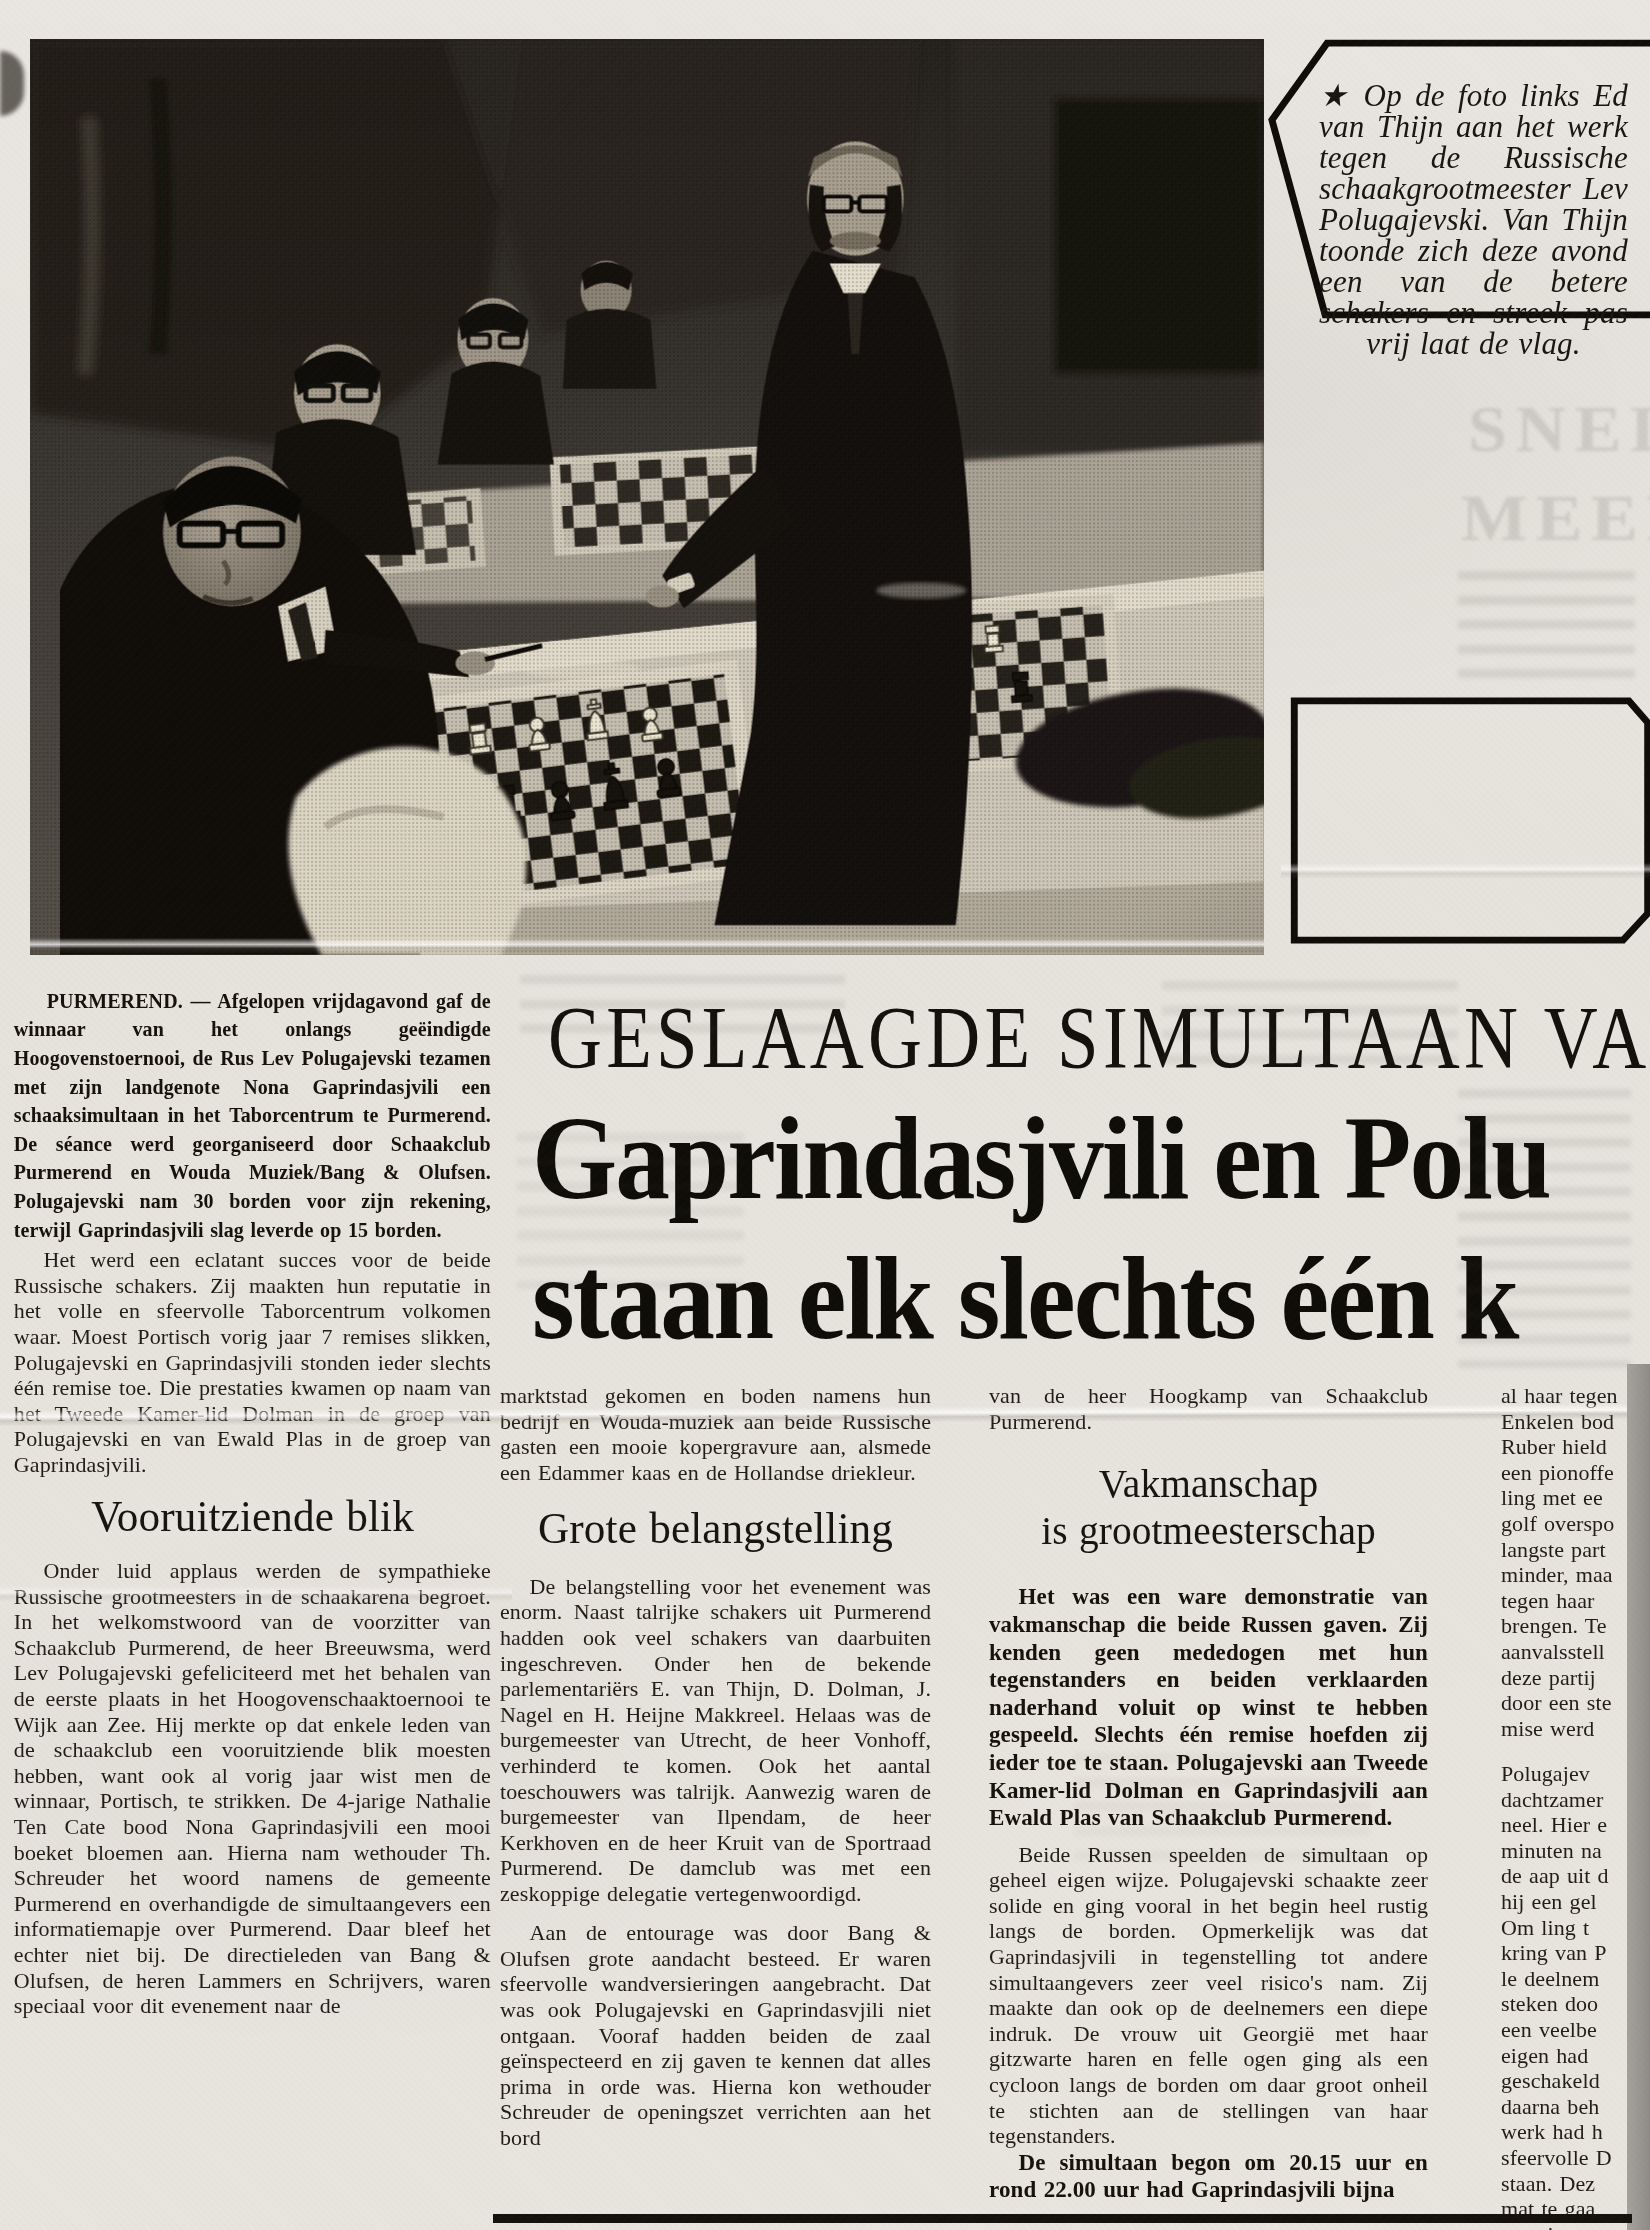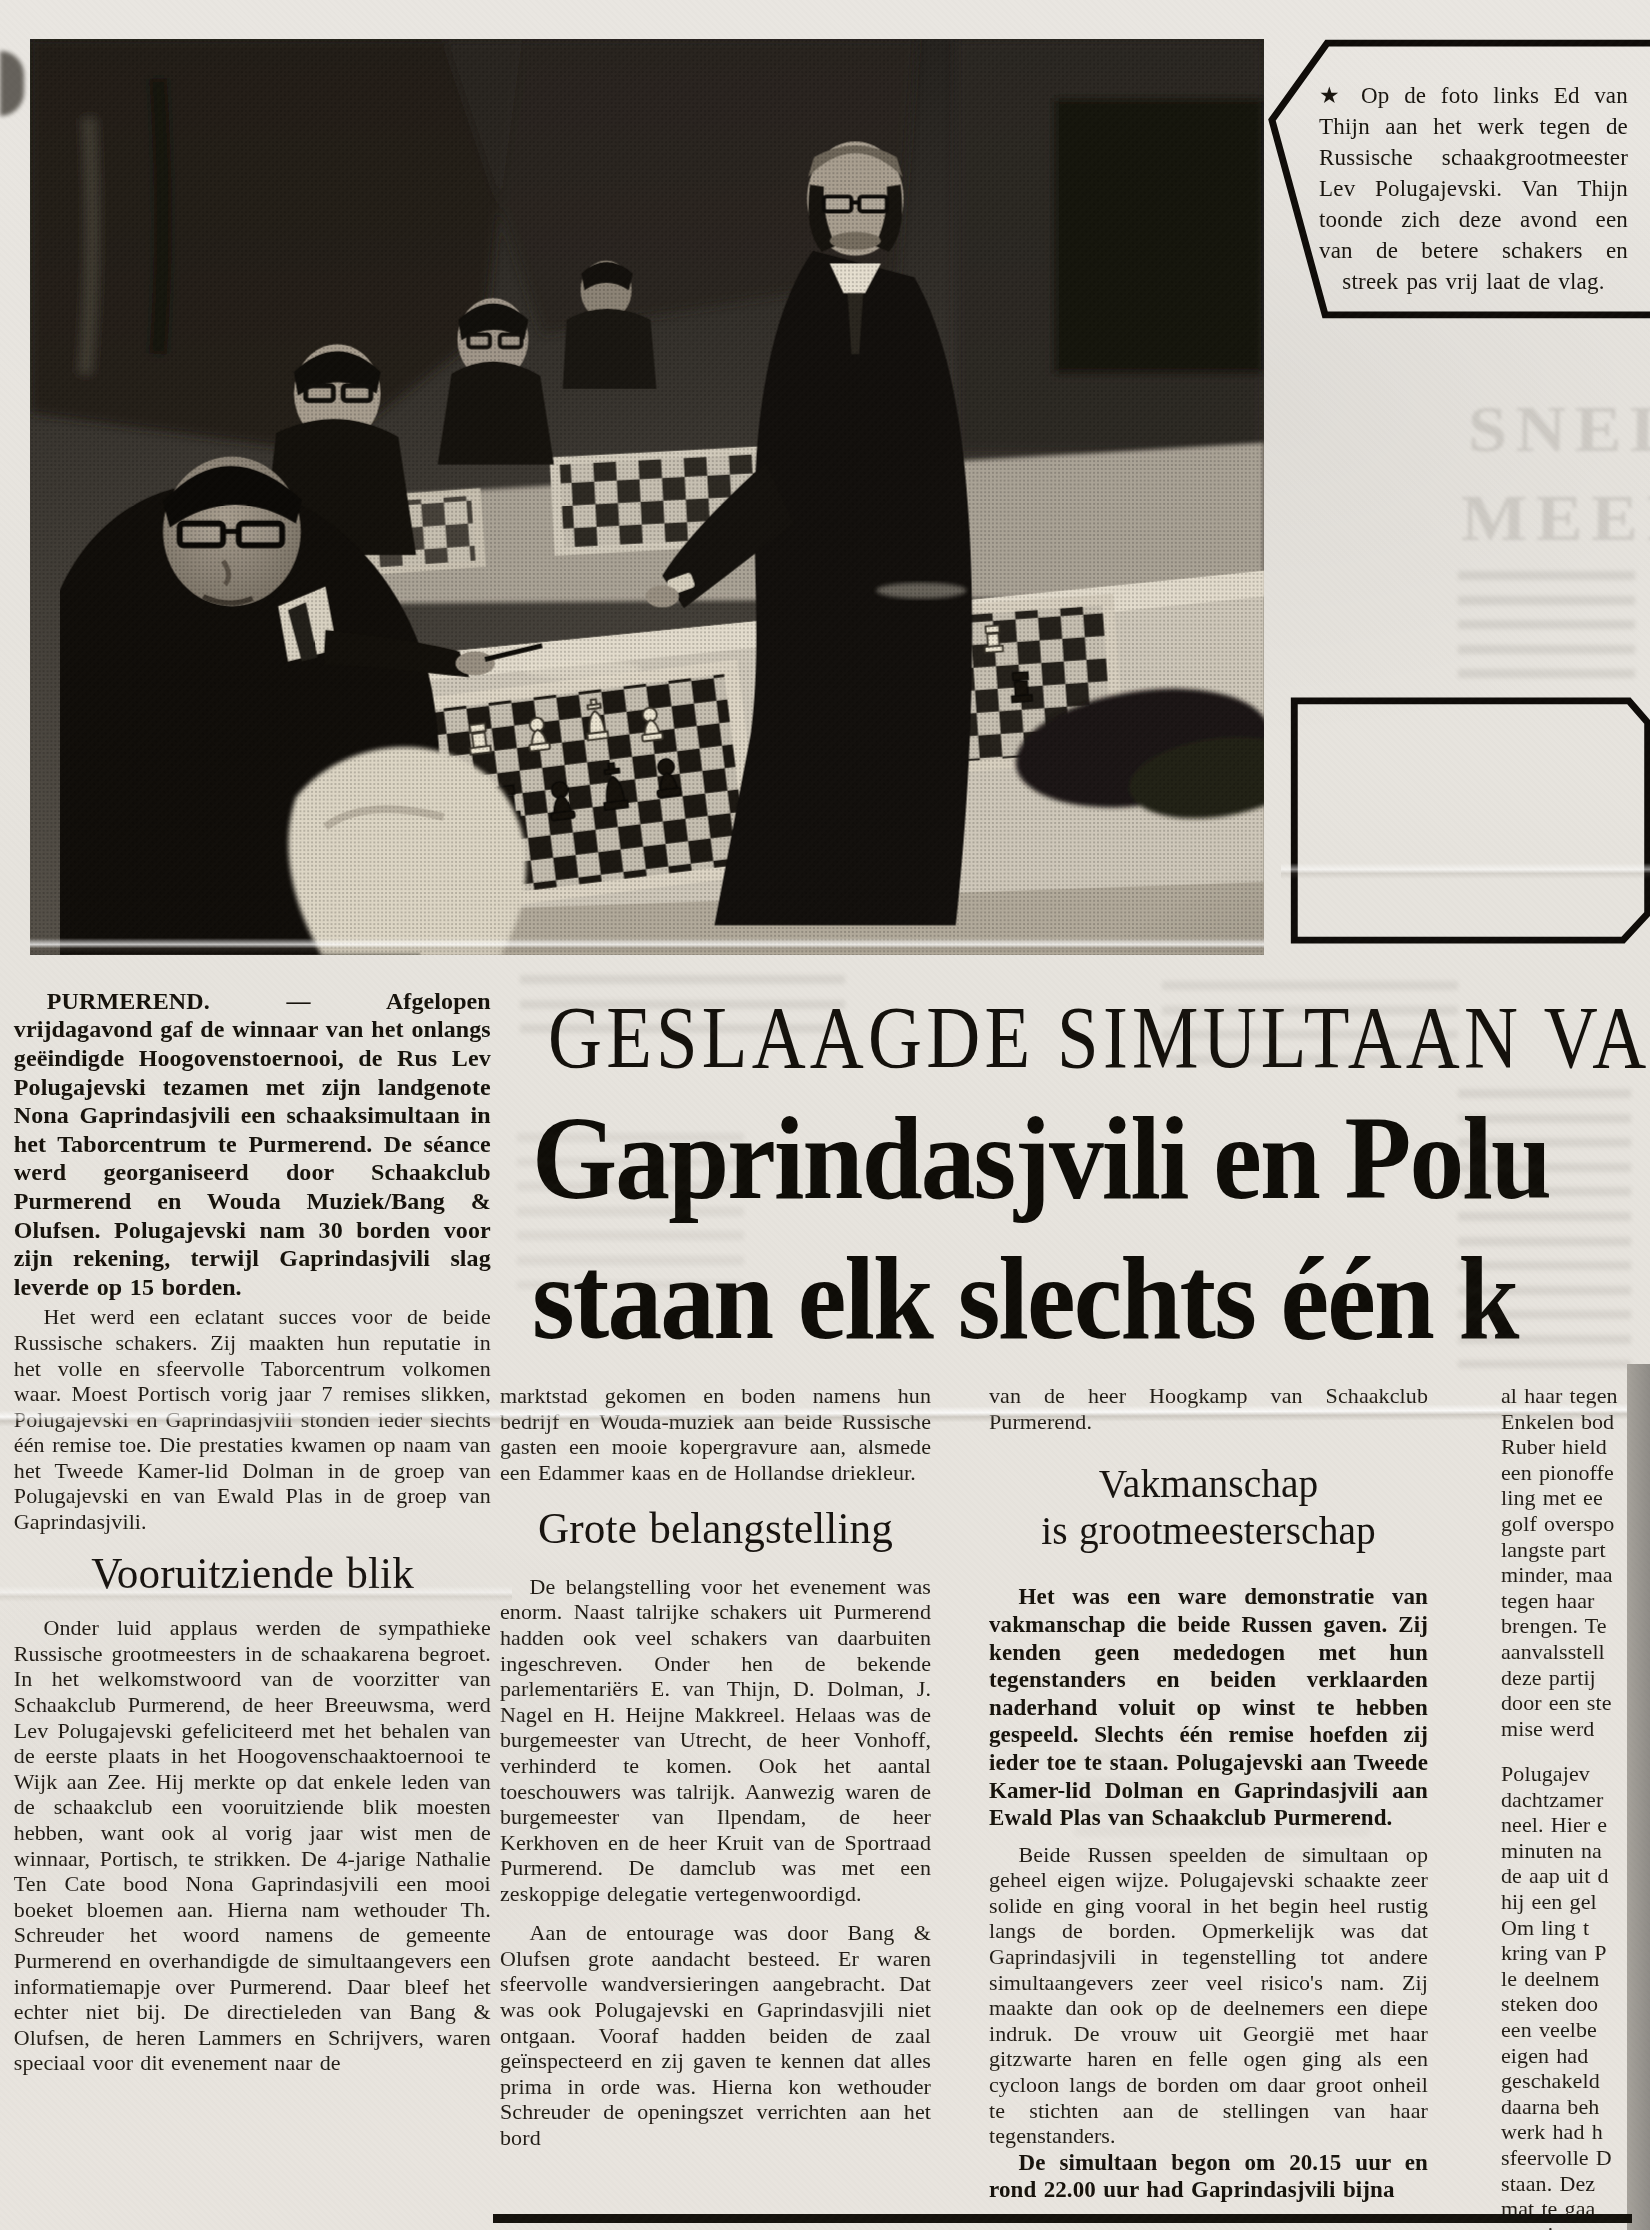--- a/index.html
+++ b/index.html
@@ -22,39 +22,39 @@
   .photo svg{position:absolute;inset:0;}
   .halftone{position:absolute;inset:0;pointer-events:none;opacity:.35;
     background-image:radial-gradient(rgba(20,18,15,.55) 1px, transparent 1.4px);
     background-size:3.9px 3.9px;mix-blend-mode:multiply;}
   .vignette{position:absolute;inset:0;pointer-events:none;
     background:radial-gradient(ellipse 120% 110% at 45% 45%, transparent 60%, rgba(10,8,6,.35) 100%);}
   
   .capbox{position:absolute;}
   .capbox svg{position:absolute;inset:0;overflow:visible;}
   .caption-text{
-    position:absolute;font-size:23px;line-height:31px;
+    position:absolute;font-style:italic;font-size:31px;line-height:31px;
     text-align:justify;text-align-last:center;color:#19150f;font-weight:500;
     letter-spacing:0.2px;word-spacing:2px;
   }
   
   .kicker{
     position:absolute;left:548px;top:987px;white-space:nowrap;
     font-size:88px;letter-spacing:4.9px;color:#14110c;
     transform:scaleX(.85);transform-origin:left top;
   }
   .headline{position:absolute;left:532px;top:1088px;color:#0f0d08;}
   .headline .hl-line{white-space:nowrap;font-weight:bold;font-size:119px;
     letter-spacing:-2px;transform:scaleX(.92);transform-origin:left top;line-height:140px;}
   
   .col{position:absolute;font-size:22px;line-height:25.6px;text-align:justify;
     letter-spacing:0.1px;word-spacing:1.5px;color:#221d16;}
   .col p{margin:0;}
   .indent{text-indent:29.6px;}
-  .lead{font-weight:bold;font-size:24px;line-height:28.6px;color:#17130c;text-indent:33px;}
+  .lead{font-weight:bold;font-size:20px;line-height:28.6px;color:#17130c;text-indent:33px;}
   .boldpara{font-weight:bold;font-size:23px;line-height:27.6px;color:#17130c;}
   .subhead{font-size:45px;line-height:51px;text-align:center;text-indent:0;color:#181410;
     transform:scaleX(.96);transform-origin:center top;white-space:nowrap;}
   .subhead-sm{font-size:41px;line-height:47px;}
   #col1{left:13.8px;top:973px;width:477px;}
   #col1 .lead{margin-top:13.8px;}
   #col1 .p2{margin-top:3px;}
   #col1 .subhead{margin-top:13.8px;margin-bottom:15.8px;}
   #col2{left:500px;top:1383px;width:431px;}
   #col2 .subhead{margin-top:17.7px;margin-bottom:19.7px;}

